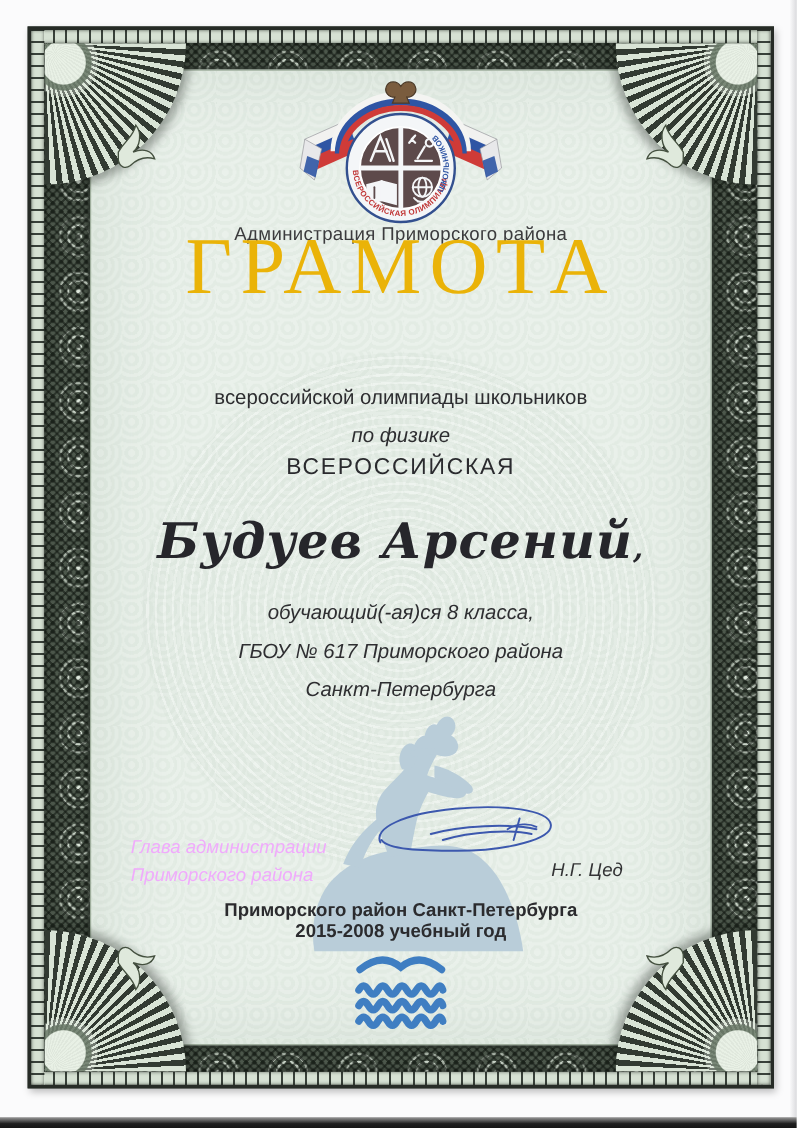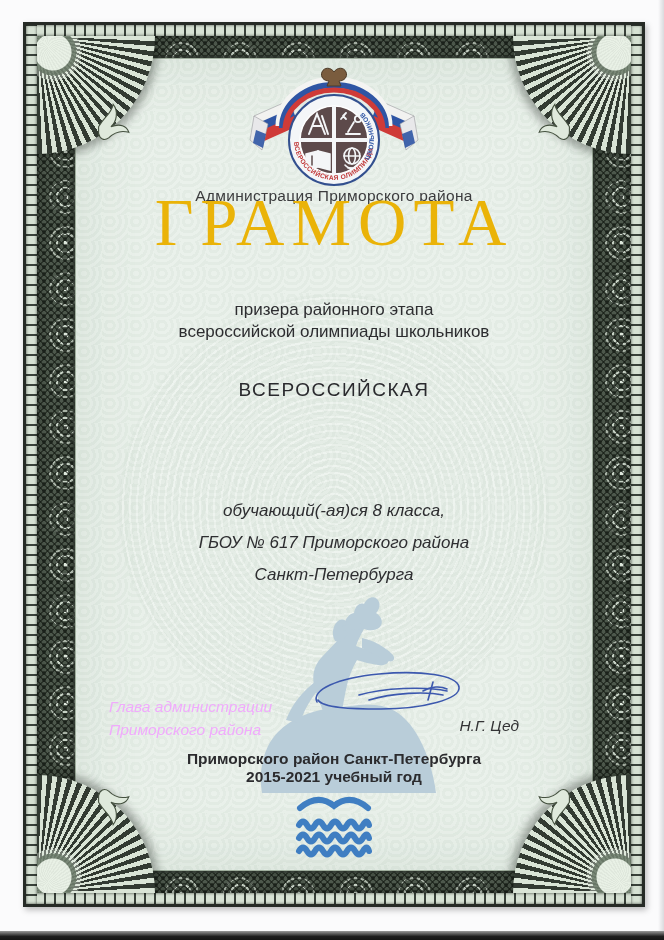--- a/index.html
+++ b/index.html
@@ -191,24 +191,25 @@
         <path id="ringPath" d="M88,76 m-40,0 a40,40 0 1,0 80,0 a40,40 0 1,0 -80,0"></path>
       </defs>
       <text font-size="6.6" font-weight="bold" font-family="Liberation Sans, sans-serif" letter-spacing=".4">
         <textPath href="#ringPath" startOffset="2" fill="#c03535">ВСЕРОССИЙСКАЯ ОЛИМПИАДА</textPath>
         <textPath href="#ringPath" startOffset="104" fill="#2f55a4">ШКОЛЬНИКОВ</textPath>
       </text>
     </svg>
 
     <div class="abs issuer">Администрация Приморского района</div>
     <div class="abs title">ГРАМОТА</div>
-    <div class="abs award1">призера районного этапа</div>
     <div class="abs award2">всероссийской олимпиады школьников</div>
+    <div class="abs subject">по физике</div>
     <div class="abs awarded">ВСЕРОССИЙСКАЯ</div>
 
+    <div class="abs name"><span>Будуев Арсений</span><span class="comma">,</span></div>
 
     <div class="abs grade">обучающий(-ая)ся 8 класса,</div>
     <div class="abs school">ГБОУ № 617 Приморского района</div>
     <div class="abs city">Санкт-Петербурга</div>
 
     <svg class="horseman" width="212" height="215" viewBox="0 0 212 215">
       <g fill="#b9cdd9">
 
         <path d="M28,215 C24,192 30,168 44,154 C58,140 78,133 92,131 L116,128 C148,124 160,130 172,142 C186,156 198,184 202,215 Z"></path>
 
@@ -250,21 +251,21 @@
       </g>
     </svg>
 
     <div class="sig-block">
       <div>Глава администрации</div>
       <div>Приморского района</div>
     </div>
     <div class="signer">Н.Г. Цед</div>
 
     <div class="abs footer1">Приморского район Санкт-Петербурга</div>
-    <div class="abs footer2">2015-2021 учебный год</div>
+    <div class="abs footer2">2015-2008 учебный год</div>
 
     <svg class="district-logo" width="86" height="66" viewBox="0 0 86 66">
       <g fill="none" stroke="#3f7ec2" stroke-linecap="round">
         <path d="M9,16 Q27,1 43,14 Q59,1 77,16" stroke-width="6"></path>
         <path d="M8,33 Q12,26 16,33 T24,33 T32,33 T40,33 T48,33 T56,33 T64,33 T72,33 T78,33" stroke-width="6"></path>
         <path d="M8,46 Q12,39 16,46 T24,46 T32,46 T40,46 T48,46 T56,46 T64,46 T72,46 T78,46" stroke-width="6"></path>
         <path d="M8,59 Q12,52 16,59 T24,59 T32,59 T40,59 T48,59 T56,59 T64,59 T72,59 T78,59" stroke-width="6"></path>
       </g>
     </svg>
 

